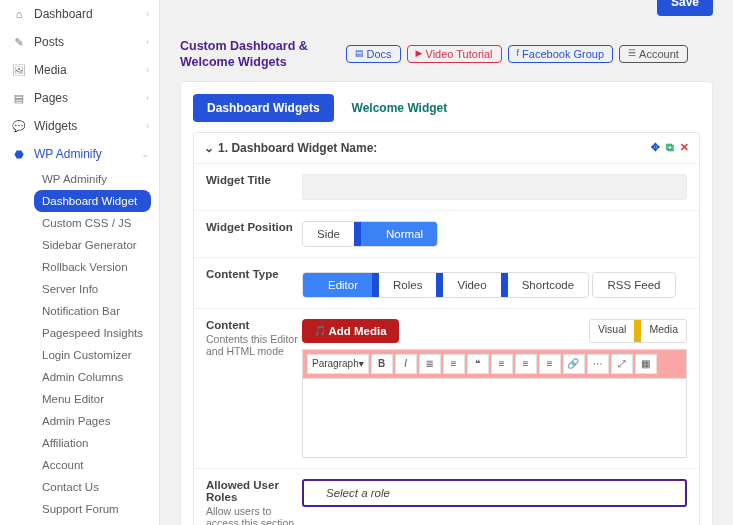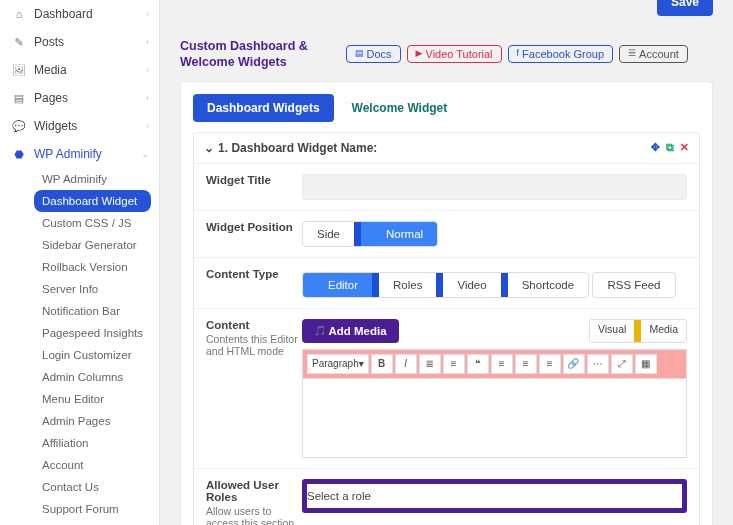--- a/index.html
+++ b/index.html
@@ -35,30 +35,30 @@
   .lab { width: 96px; font-weight: 600; font-size: 11.5px; }
   .lab .help { font-weight: 400; color: #777; font-size: 10.5px; display: block; margin-top: 2px; }
   .ctl { flex: 1; }
   .txtfield { width: 100%; height: 26px; background: #f1f1f1; border: 1px solid #eaeaea; border-radius: 3px; }
   .pillgroup { display: inline-flex; border: 1px solid #ddd; border-radius: 4px; overflow: hidden; flex-wrap: wrap; }
   .pill { padding: 6px 14px; font-size: 11.5px; cursor: pointer; border-right: 7px solid #1d4ed8; }
   .pill:last-child { border-right: none; }
   .pill.on { background: #3b82f6; color: #fff; padding-left: 25px; }
   .editor { }
   .editor-top { display: flex; margin-bottom: 6px; }
-  .addmedia { background: #4c1d95; color: #fff; border-radius: 4px; padding: 6px 12px; font-size: 11.5px; font-weight: 600; cursor: pointer; display: inline-flex; align-items: center; }
+  .addmedia { background: #b91c1c; color: #fff; border-radius: 4px; padding: 6px 12px; font-size: 11.5px; font-weight: 600; cursor: pointer; display: inline-flex; align-items: center; }
   .addmedia::before { content: "🎵 "; margin-right: 2px; font-size: 10px; }
   .editor-tabs { margin-left: auto; display: flex; border: 1px solid #ddd; border-radius: 3px; overflow: hidden; font-size: 10.5px; }
   .editor-tabs span { padding: 3px 8px; cursor: pointer; }
   .editor-tabs span:first-child { border-right: 7px solid #eab308; }
   .toolbar { border: 1px solid #ddd; background: #fca5a5; padding: 4px; display: flex; flex-wrap: wrap; gap: 2px; border-bottom: 0; }
   .tbtn { width: 22px; height: 20px; border: 1px solid #e3e3e3; background: #fff; display: inline-flex; align-items: center; justify-content: center; font-size: 10px; color: #555; cursor: pointer; }
   .tselect { height: 20px; border: 1px solid #e3e3e3; background: #fff; font-size: 10px; padding: 0 4px; display: inline-flex; align-items: center; min-width: 60px; }
   .ed-area { border: 1px solid #ddd; height: 80px; background: #fff; }
-  .sel-role { border: 5px solid #4c1d95; padding: 6px 0; font-size: 11.5px; border-radius: 3px; width: 100%; background: #fff; cursor: pointer; }
+  .sel-role { border: 2px solid #4c1d95; padding: 6px 22px; font-size: 11.5px; border-radius: 3px; width: 100%; background: #fff; cursor: pointer; font-style: italic; }
 </style>
 </head>
 <body>
 
 <div class="sidebar">
   <div id="nav-top">
       <div class="nav-item">
         <span class="ic">⌂</span>
         <span>Dashboard</span>
         <span class="caret">‹</span>

